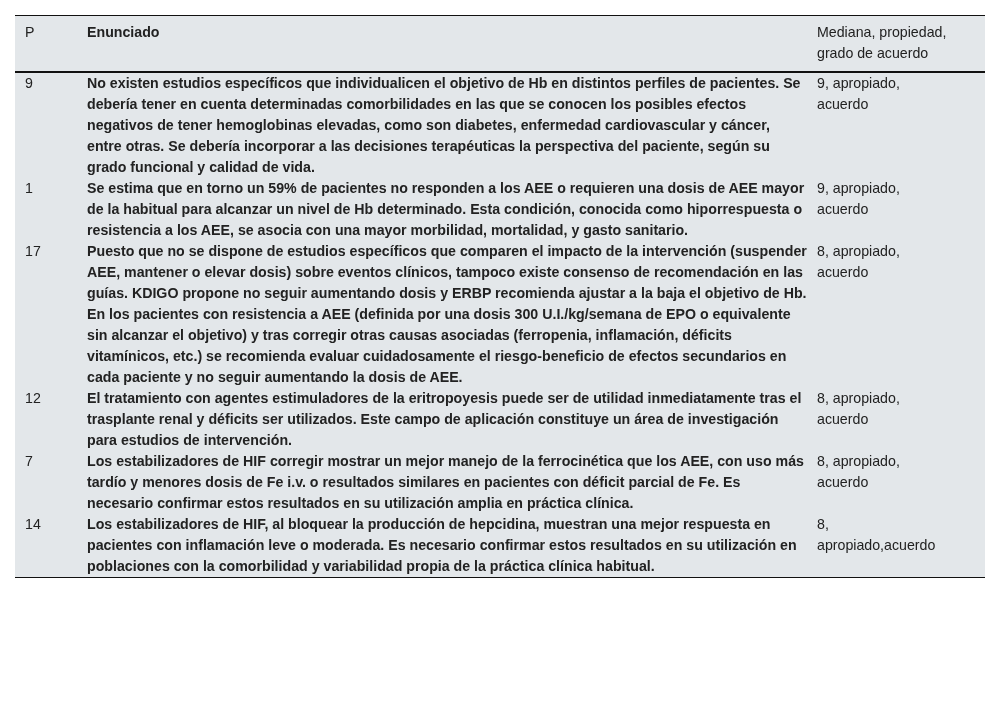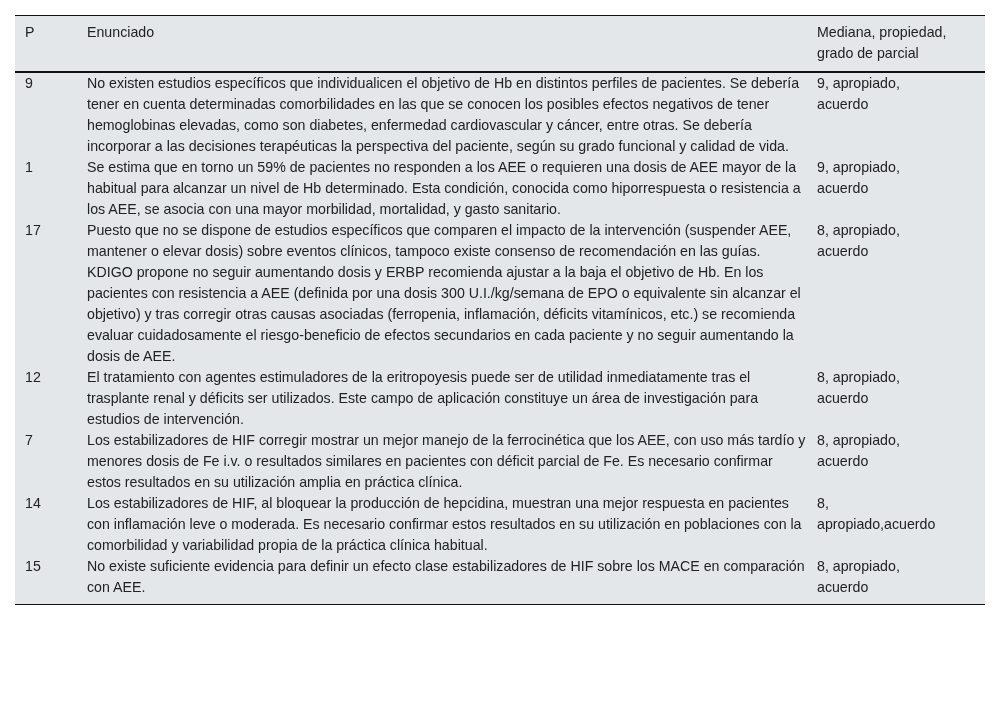--- a/index.html
+++ b/index.html
@@ -32,35 +32,35 @@
       text-align: left;
       vertical-align: top;
       padding: 6px 0 7px 0;
       border-bottom: 2px solid #111111;
     }
     tbody td {
       vertical-align: top;
       padding: 0;
     }
     .c-p { width: 62px; padding-left: 10px !important; }
-    .c-en { width: 720px; padding-right: 10px !important; }
+    .c-en { width: 720px; padding-right: 10px !important; font-weight: bold; }
     .c-med { width: 168px; }
     tbody tr td { padding-top: 0; padding-bottom: 0; }
     tbody tr:first-child td { padding-top: 0px; }
   </style>
 </head>
 <body>
 
 <div class="wrap">
   <table>
     <thead>
       <tr>
         <th class="c-p">P</th>
         <th class="c-en">Enunciado</th>
-        <th class="c-med"><span style="display:inline-block;width:160px;">Mediana, propiedad, grado de parcial</span></th>
+        <th class="c-med"><span style="display:inline-block;width:160px;">Mediana, propiedad, grado de acuerdo</span></th>
       </tr>
     </thead>
     <tbody>
       <tr>
         <td class="c-p">9</td>
         <td class="c-en">No existen estudios específicos que individualicen el objetivo de Hb en distintos perfiles de pacientes. Se debería tener en cuenta determinadas comorbilidades en las que se conocen los posibles efectos negativos de tener hemoglobinas elevadas, como son diabetes, enfermedad cardiovascular y cáncer, entre otras. Se debería incorporar a las decisiones terapéuticas la perspectiva del paciente, según su grado funcional y calidad de vida.</td>
         <td class="c-med"><span style="display:inline-block;width:110px;">9, apropiado, acuerdo</span></td>
       </tr>
       <tr>
         <td class="c-p">1</td>
@@ -80,20 +80,15 @@
       <tr>
         <td class="c-p">7</td>
         <td class="c-en">Los estabilizadores de HIF corregir mostrar un mejor manejo de la ferrocinética que los AEE, con uso más tardío y menores dosis de Fe i.v. o resultados similares en pacientes con déficit parcial de Fe. Es necesario confirmar estos resultados en su utilización amplia en práctica clínica.</td>
         <td class="c-med"><span style="display:inline-block;width:110px;">8, apropiado, acuerdo</span></td>
       </tr>
       <tr>
         <td class="c-p">14</td>
         <td class="c-en">Los estabilizadores de HIF, al bloquear la producción de hepcidina, muestran una mejor respuesta en pacientes con inflamación leve o moderada. Es necesario confirmar estos resultados en su utilización en poblaciones con la comorbilidad y variabilidad propia de la práctica clínica habitual.</td>
         <td class="c-med"><span style="display:inline-block;width:110px;">8, apropiado,acuerdo</span></td>
       </tr>
-      <tr>
-        <td class="c-p" style="padding-bottom:6px;">15</td>
-        <td class="c-en" style="padding-bottom:6px;">No existe suficiente evidencia para definir un efecto clase estabilizadores de HIF sobre los MACE en comparación con AEE.</td>
-        <td class="c-med" style="padding-bottom:6px;"><span style="display:inline-block;width:110px;">8, apropiado, acuerdo</span></td>
-      </tr>
     </tbody>
   </table>
 </div>
 
 </body></html>

